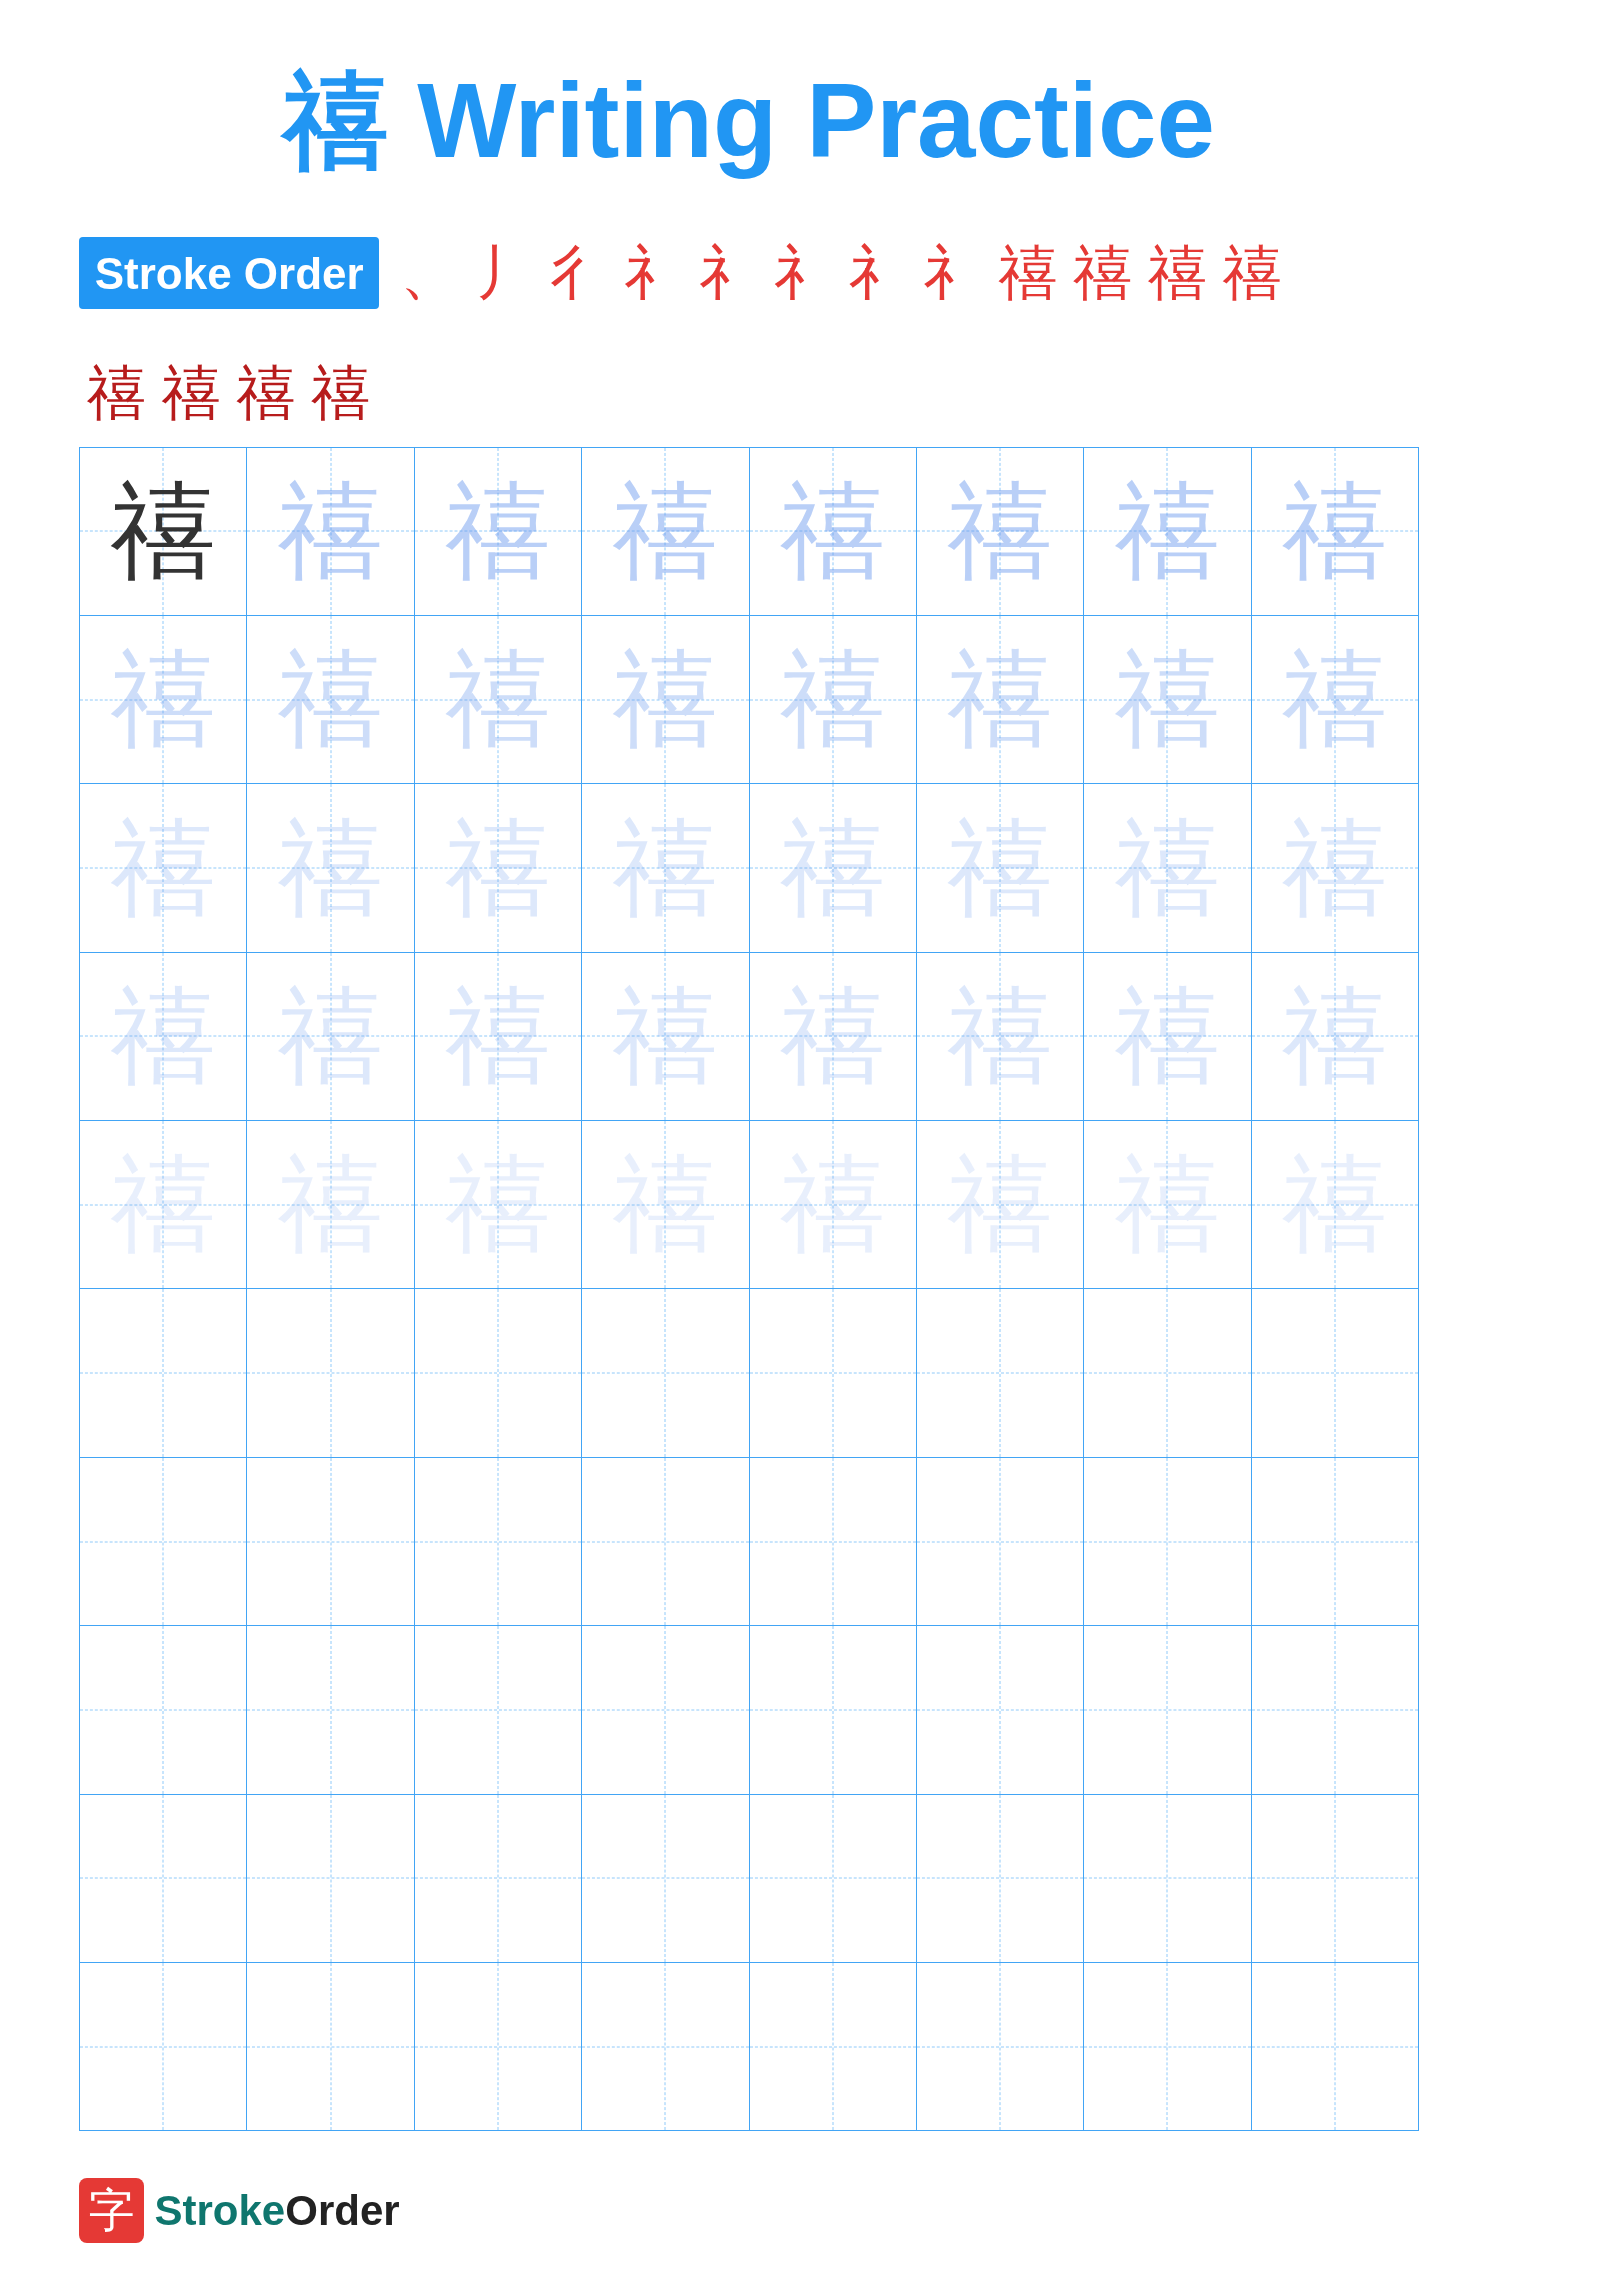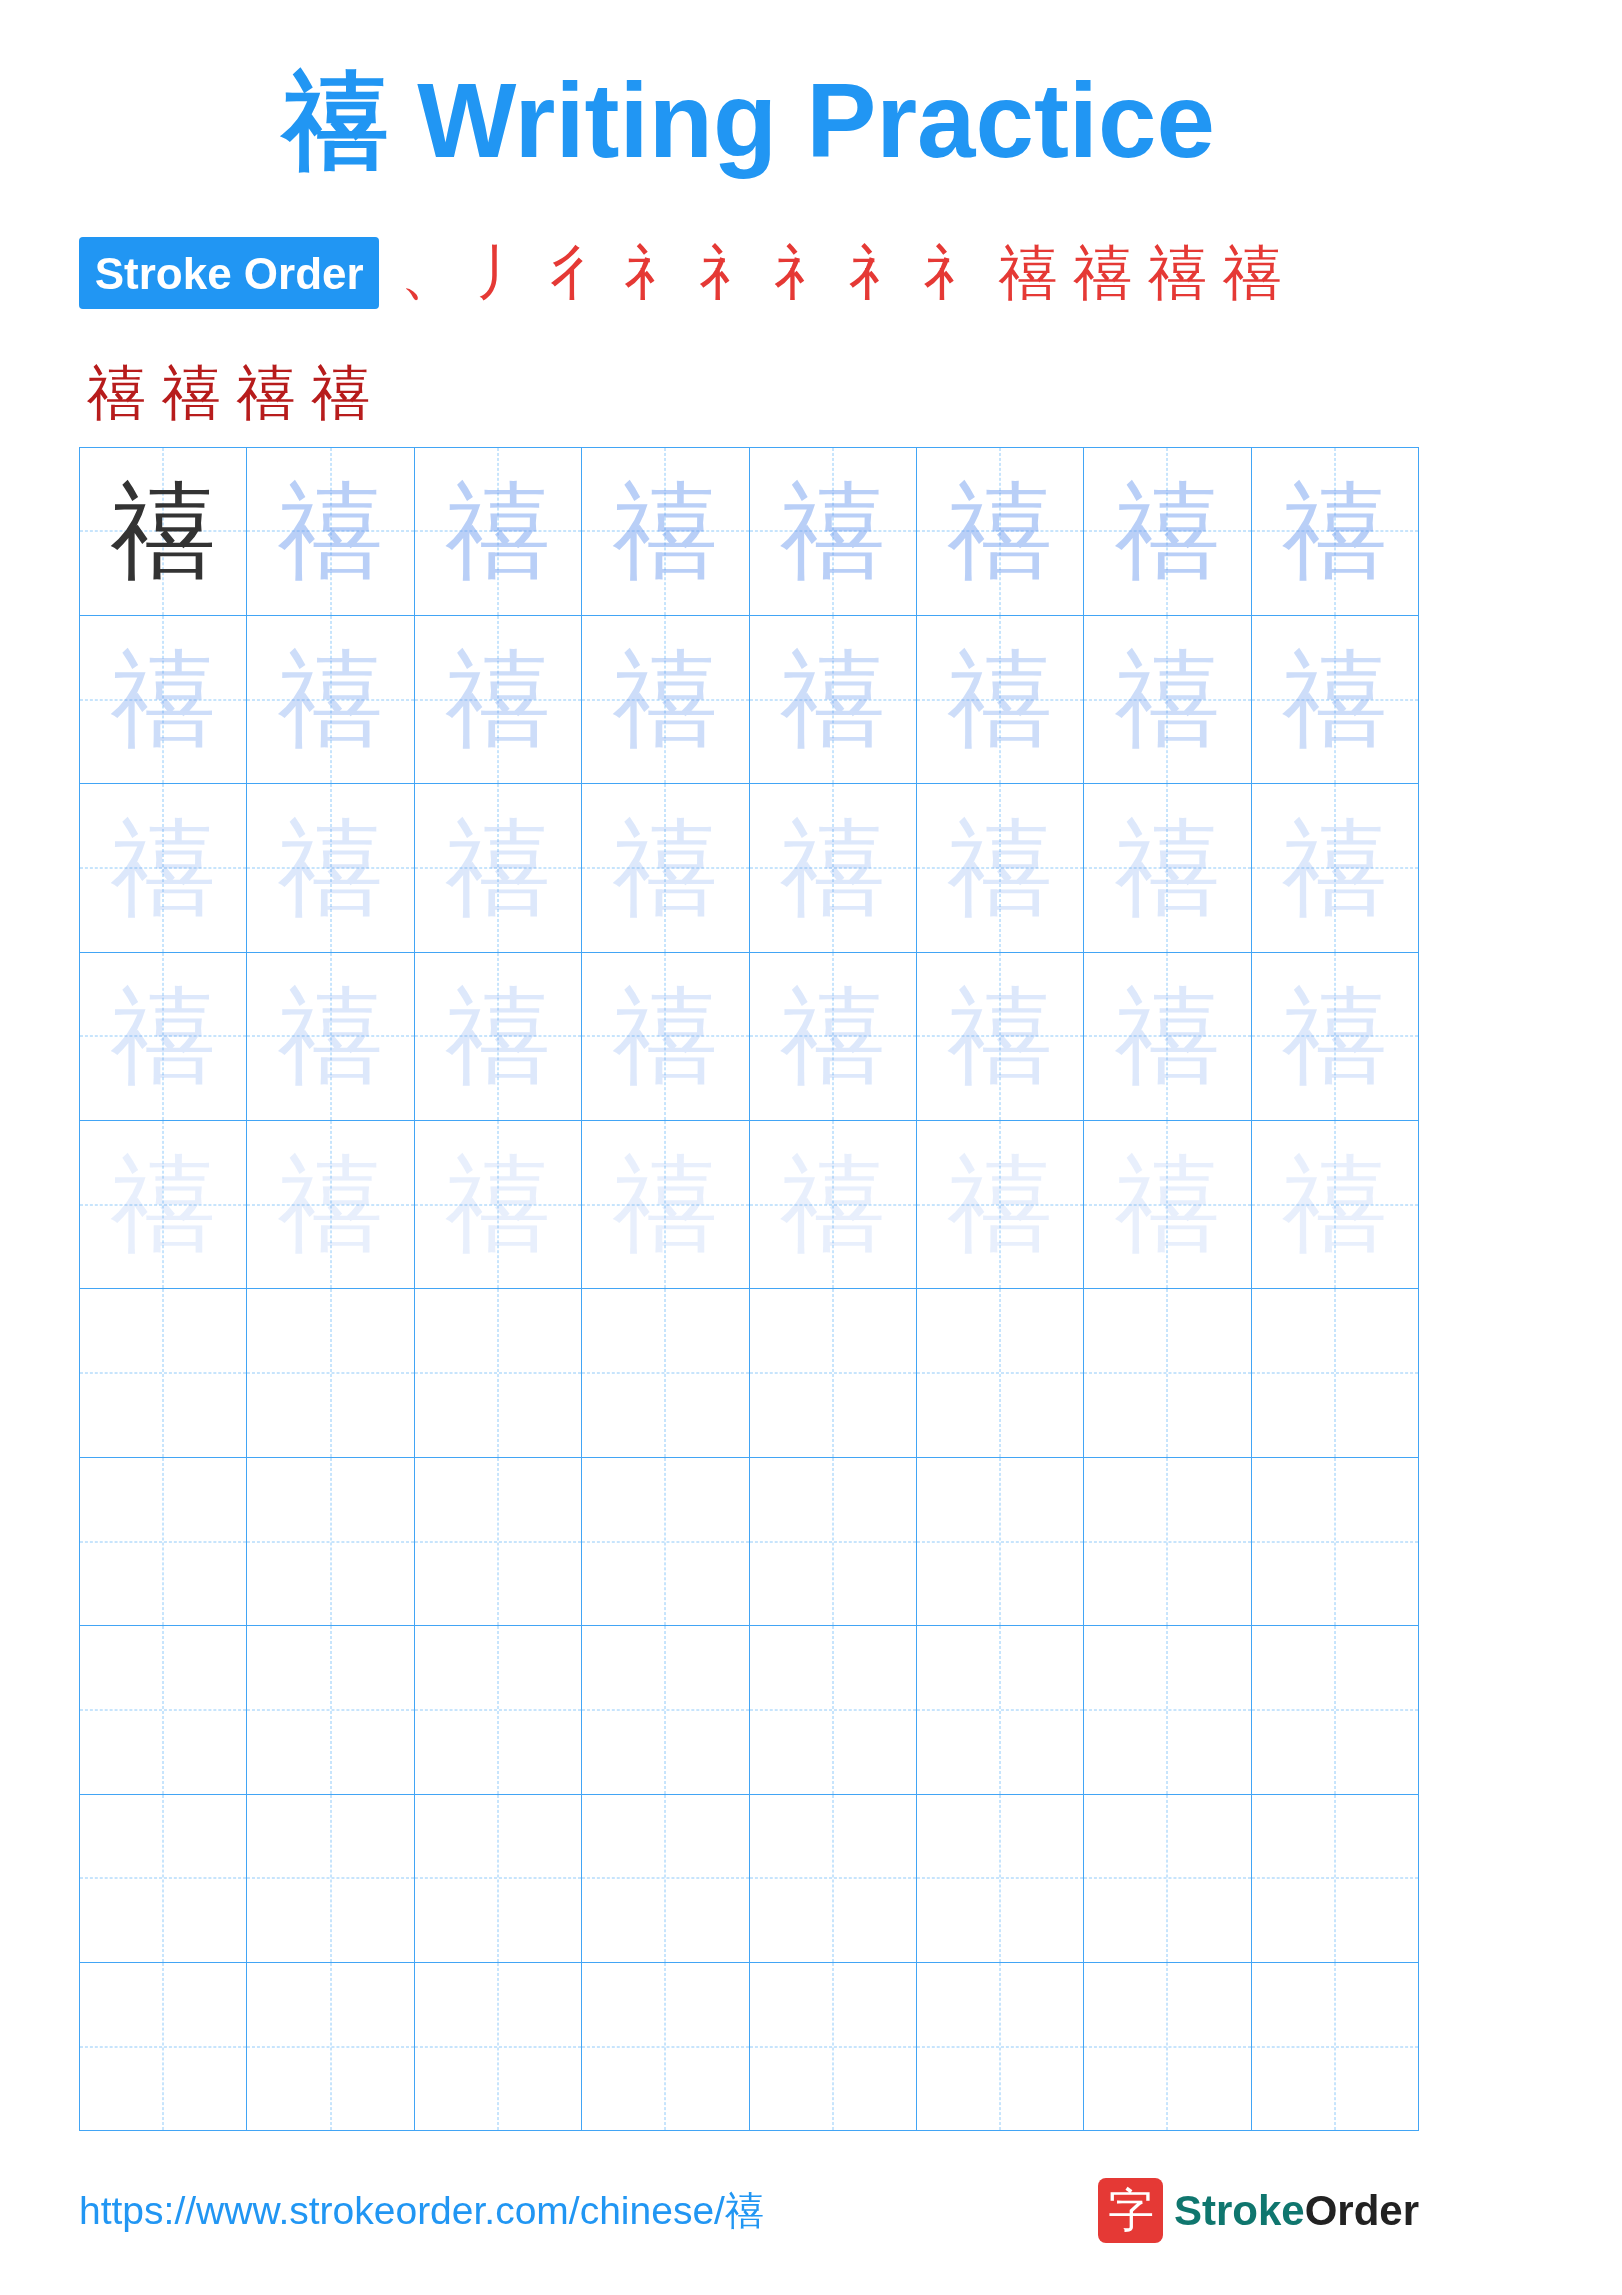--- a/index.html
+++ b/index.html
@@ -423,21 +423,20 @@
       <div class="grid-cell"></div>
       <div class="grid-cell"></div>
       <div class="grid-cell"></div>
       <div class="grid-cell"></div>
       <div class="grid-cell"></div>
     </div>
 
   </div>
 
   <div class="footer">
-    <span class="footer-url">https://www.strokeorder.com/chinese/禧</span>
     <div class="footer-logo">
       <div class="logo-icon">字</div>
       <span class="logo-text"><span>Stroke</span>Order</span>
     </div>
   </div>
 
 </div>
 
 
 </body></html>

